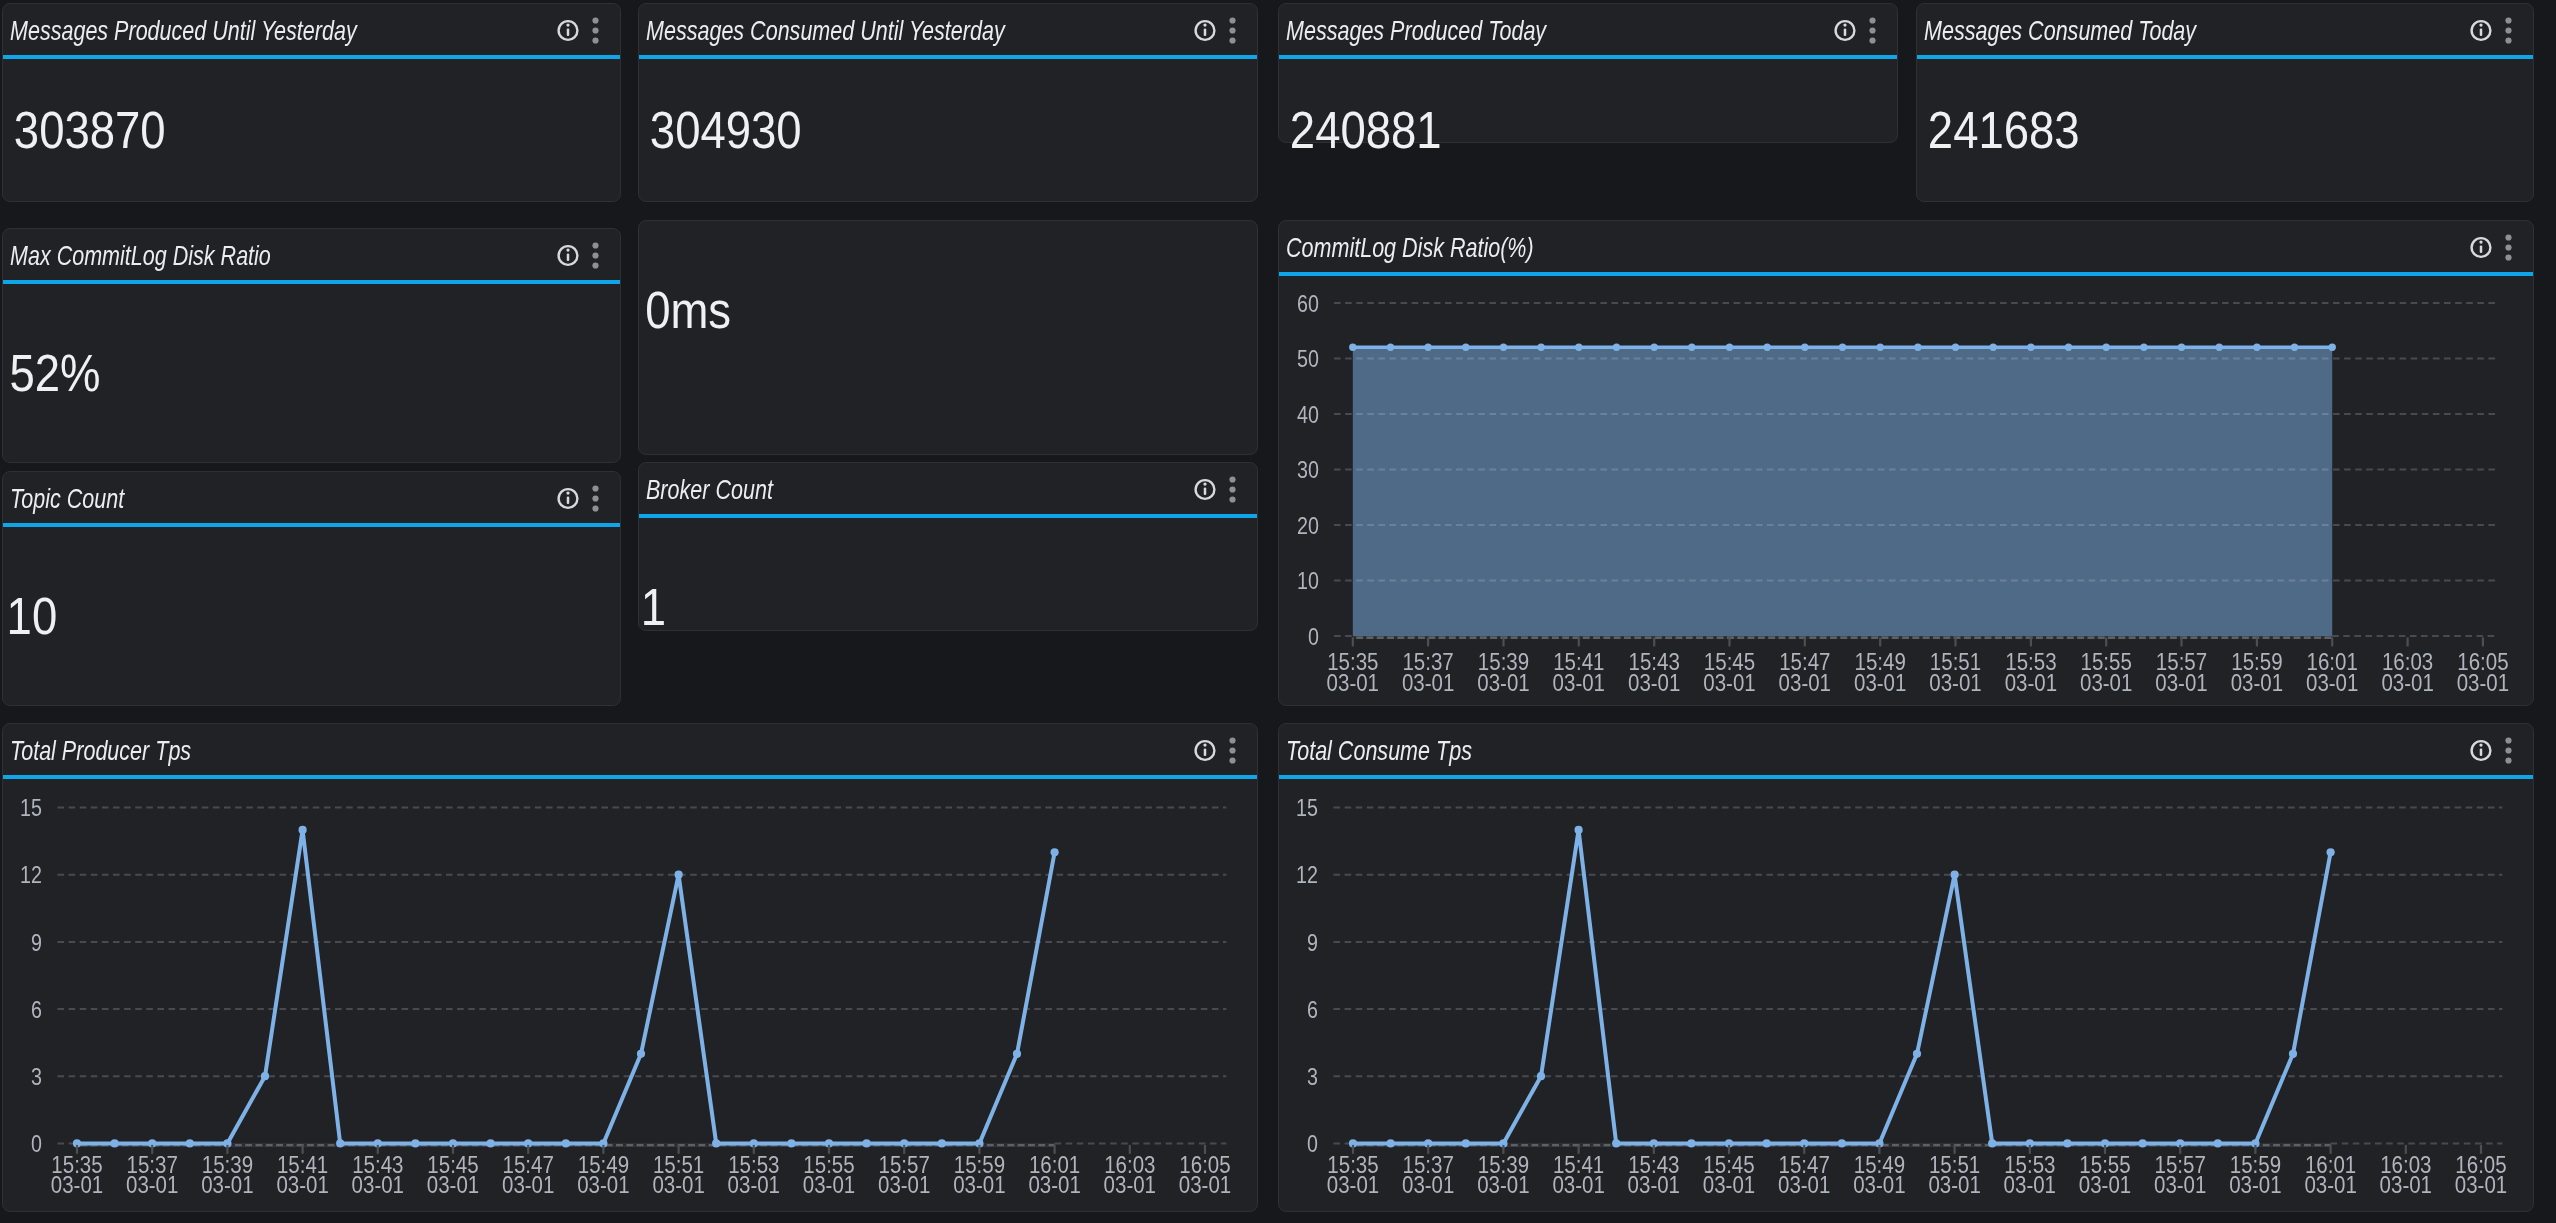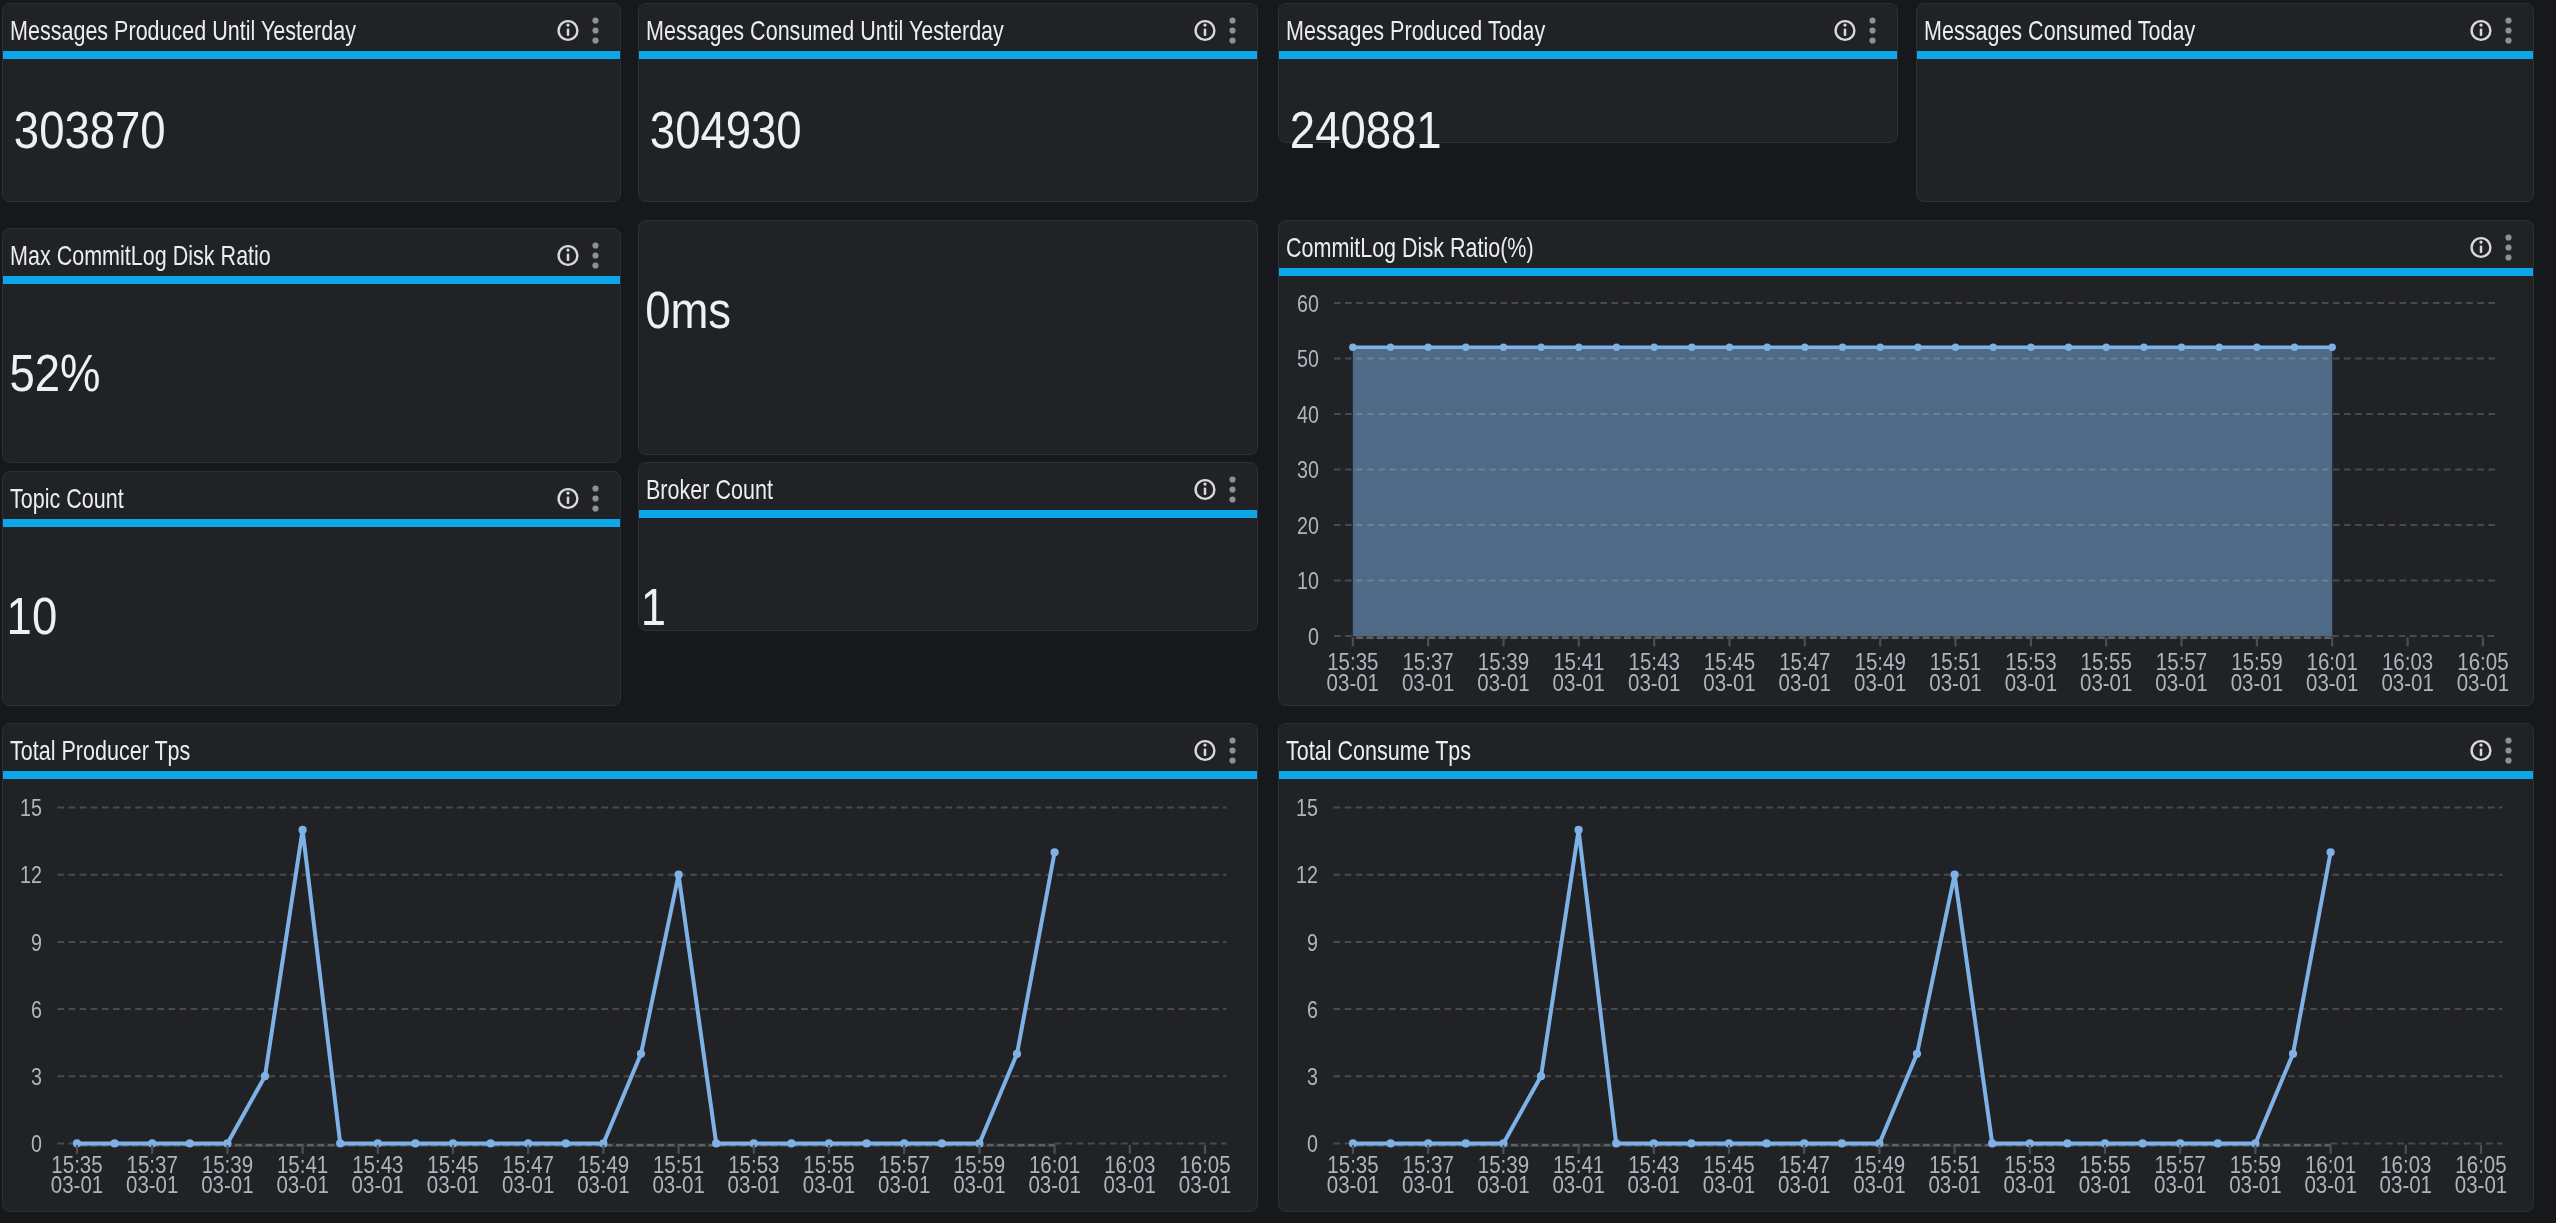--- a/index.html
+++ b/index.html
@@ -1,17 +1,17 @@
 <!DOCTYPE html>
 <html><head><meta charset="utf-8">
 <style>
 * { margin:0; padding:0; box-sizing:border-box; }
 html,body { width:2556px; height:1223px; background:#17181c; font-family:"Liberation Sans",sans-serif; overflow:hidden; }
 .panel { position:absolute; will-change:transform; background:#212226; border:1px solid #2e3035; border-radius:8px; }
-.hd { position:relative; height:55px; border-bottom:8px solid #0ea5e9; }
+.hd { position:relative; height:55px; border-bottom:4px solid #0ea5e9;font-style:italic; }
 .ttl { position:absolute; left:7px; top:13px; transform-origin:left center; color:#ebedf0; white-space:nowrap; display:inline-block; line-height:28px; }
 .icons { position:absolute; left:0; top:0; }
 .stat { display:flex; align-items:center; }
 .stat span { color:#eef0f2; white-space:nowrap; display:inline-block; }
 .chart { position:absolute; left:0; top:0; }
 .al { fill:#b0b4bd; font-family:"Liberation Sans",sans-serif; }
 </style></head>
 <body>
 <div class="panel" style="left:2px;top:3px;width:619px;height:199px">
 <div class="hd">
@@ -89,20 +89,23 @@
 <g fill="#d8d9db">
 <rect x="562.75" y="24.5" width="2.5" height="7.6" rx="1.1"></rect>
 <circle cx="564" cy="21.1" r="1.65"></circle>
 </g>
 <g fill="#8e9095">
 <circle cx="591.5" cy="16.5" r="3.1"></circle>
           <circle cx="591.5" cy="26.5" r="3.1"></circle>
           <circle cx="591.5" cy="36.5" r="3.1"></circle>
 </g>
 </svg>
+    </div>
+<div class="stat" style="height:142px">
+      <span style="font-size:52px;transform:scaleX(0.875)">241683</span>
     </div>
 </div>
 <div class="panel" style="left:2px;top:228px;width:619px;height:235px">
 <div class="hd">
       <span class="ttl" style="font-size:28px;transform:scaleX(0.769)">Max CommitLog Disk Ratio</span>
 <svg class="icons" width="619" height="58" viewBox="0 0 619 58">
 <g stroke="#d8d9db" fill="none" stroke-width="2.4">
 <circle cx="565" cy="26.5" r="9.4"></circle>
 </g>
 <g fill="#d8d9db">

